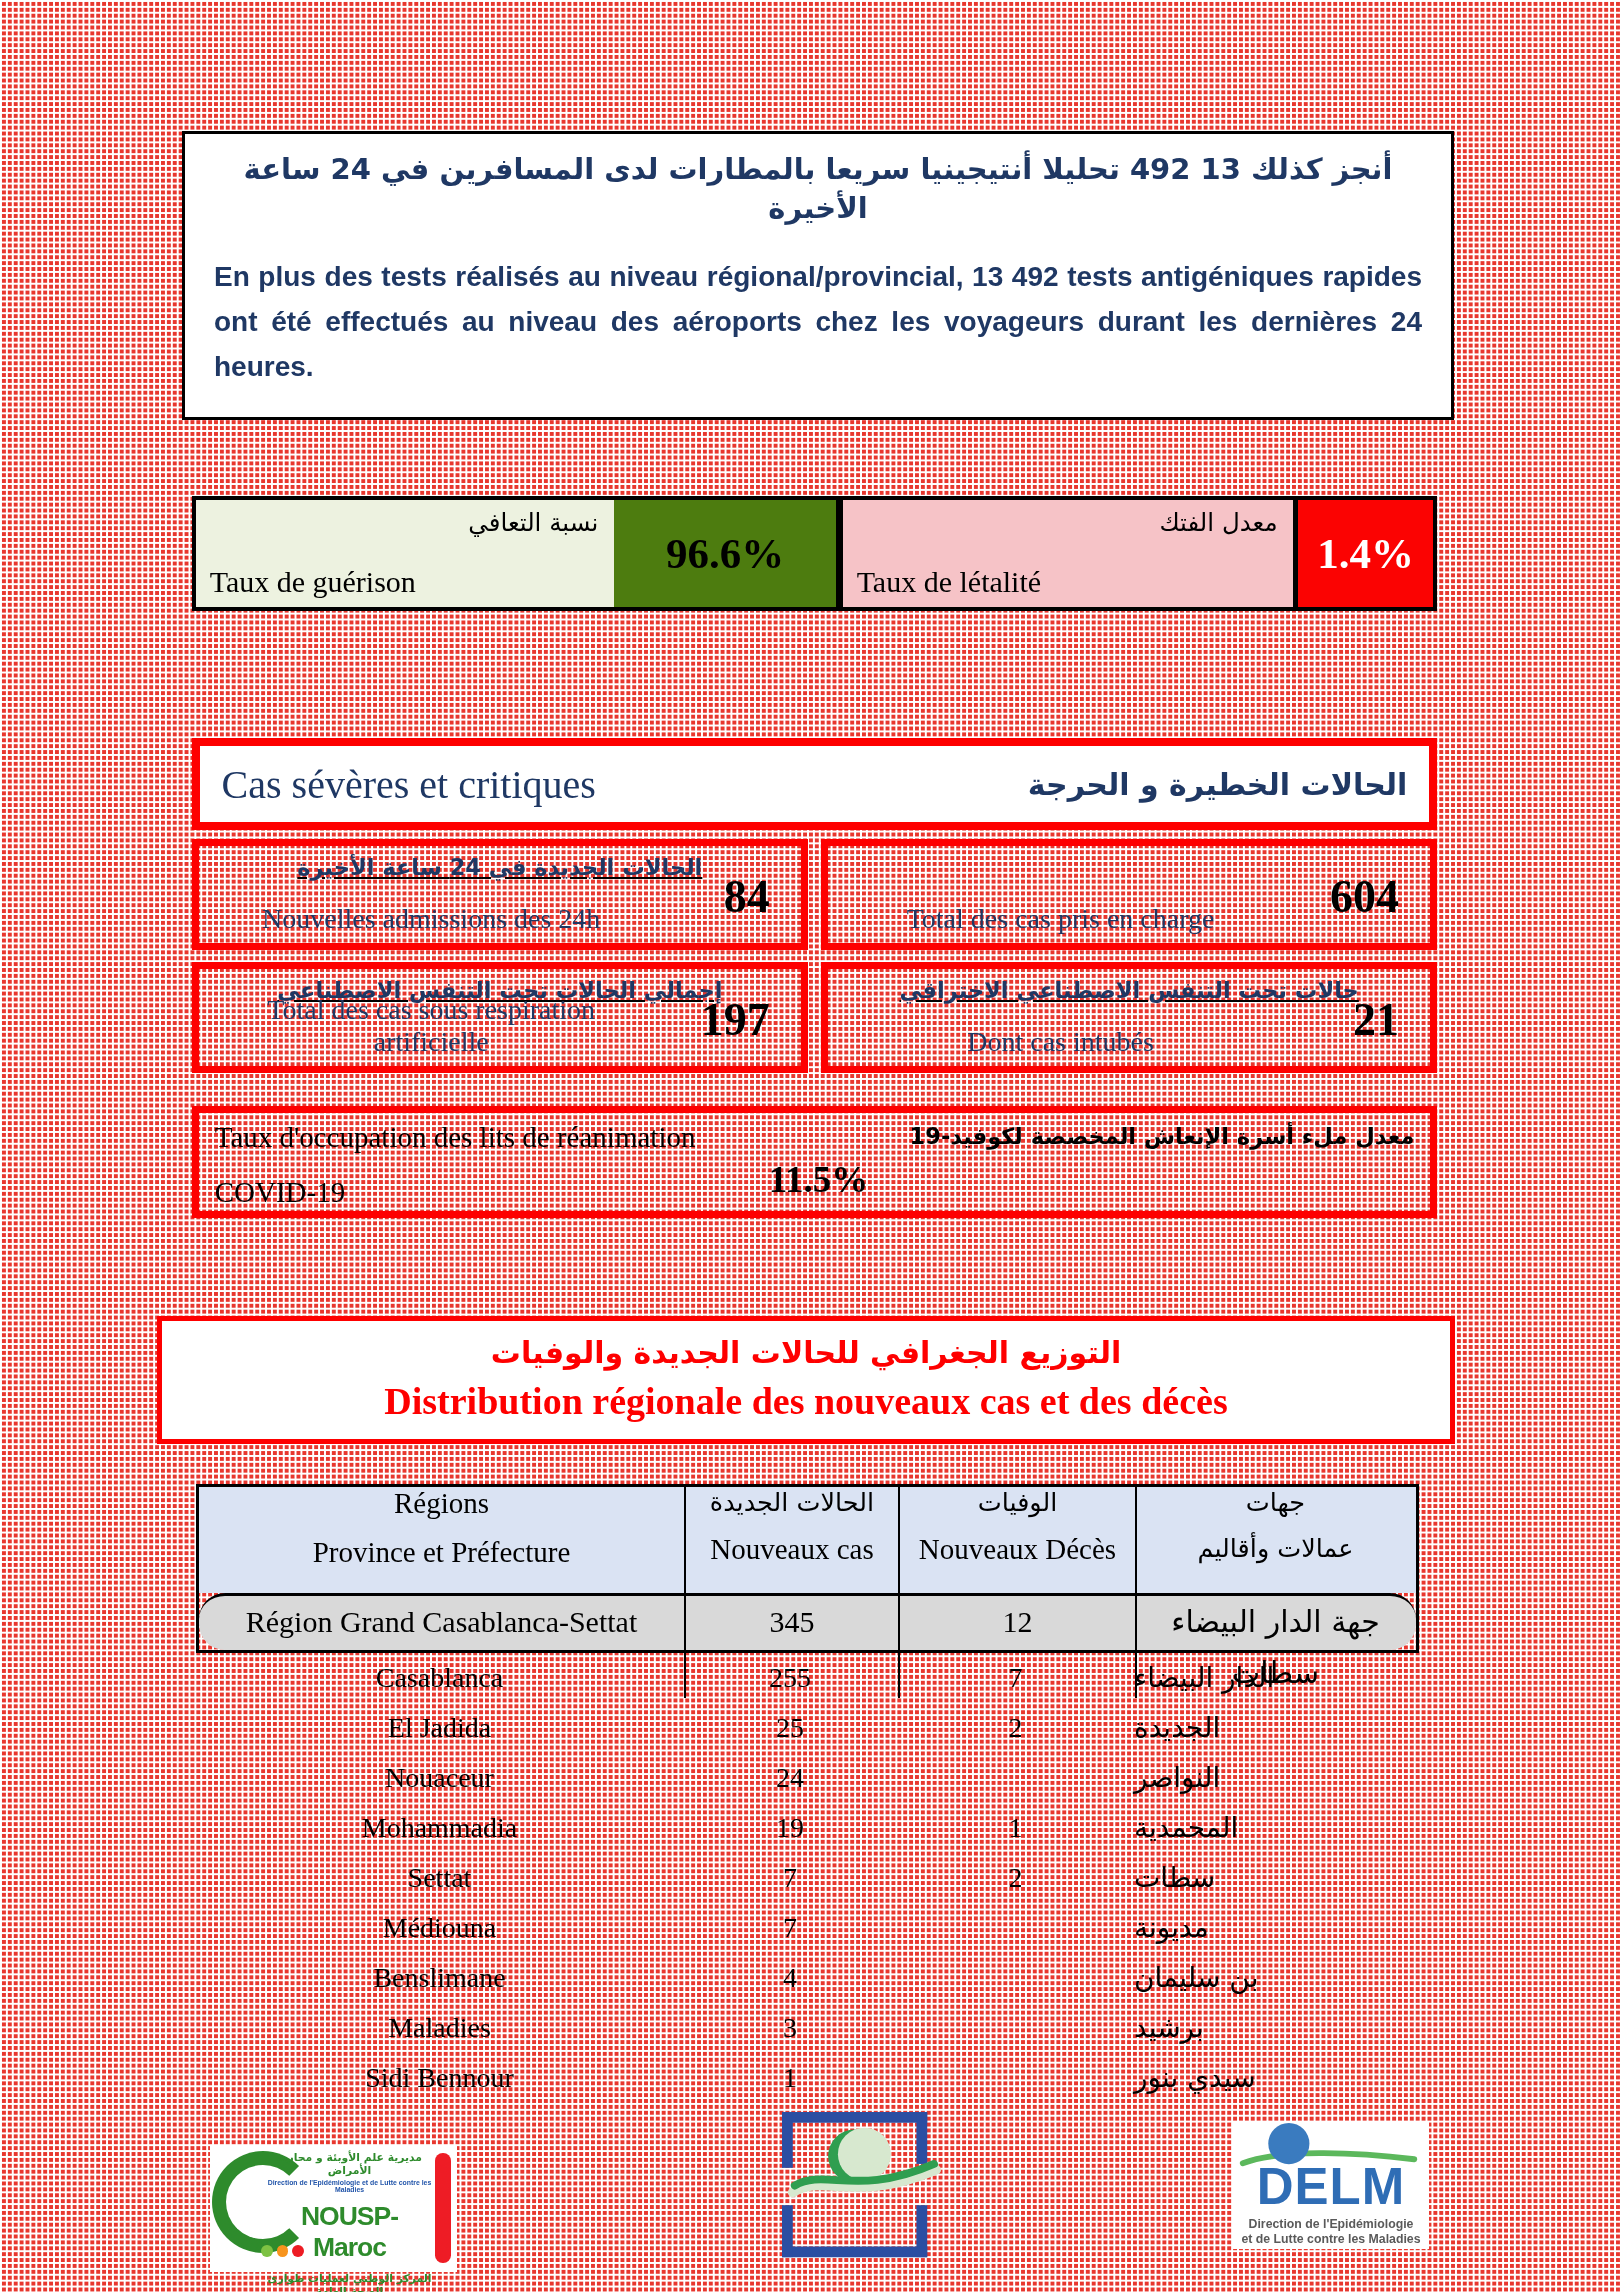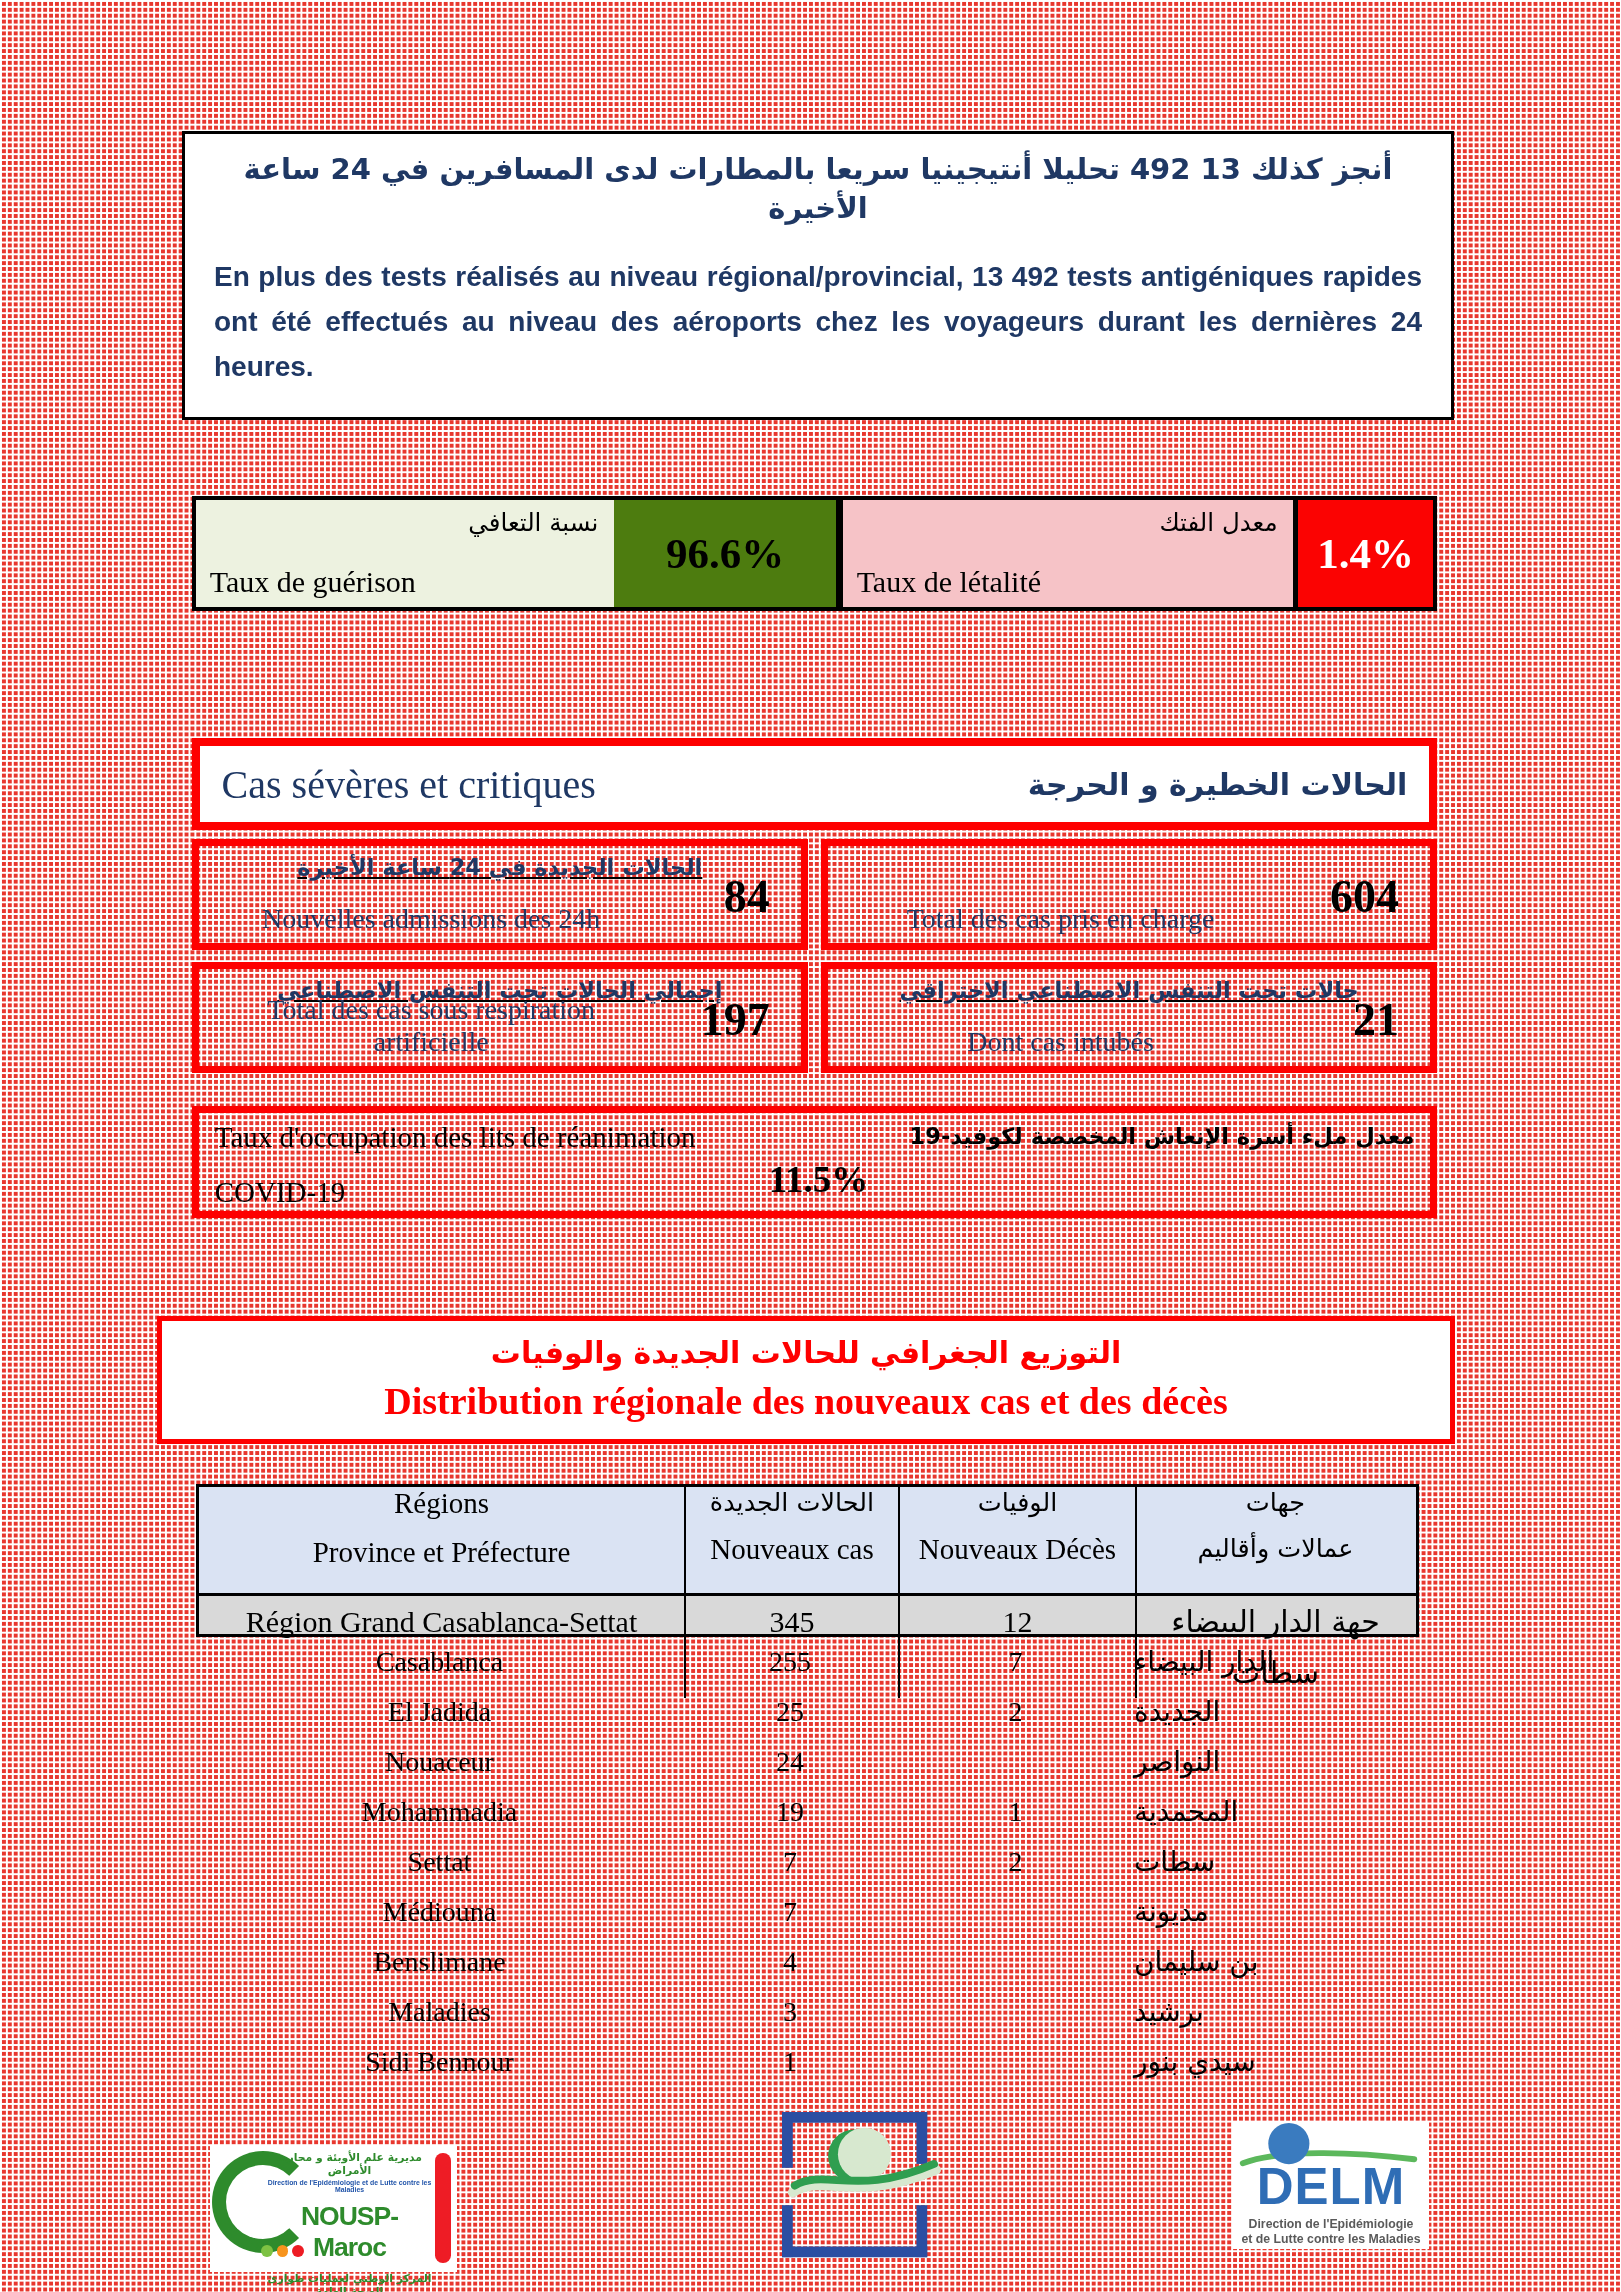--- a/index.html
+++ b/index.html
@@ -82,21 +82,21 @@
   
   .rtable { position:absolute; left:196px; top:1484px; width:1223px; }
   .table-box { border:3.9px solid #000; }
   .trow { display:grid; grid-template-columns:487px 214px 237px 277px; }
   .trow .c { border-right:2.9px solid #000; text-align:center; }
   .trow .c:last-child { border-right:none; }
   .thead { background:#dae3f3; height:106px; }
   .thead .c { padding-top:0; font-size:29px; }
   .thead .l2 { margin-top:15.7px; }
   .thead .h-ar { font-size:25.5px; }
-  .regionrow { background:#d9d9d9; border-top:3.9px solid #000; height:41px; }
+  .regionrow { background:#d9d9d9; border-top:3.9px solid #000; height:57px;border-radius:26px; }
   .regionrow .c { line-height:51px; font-size:30px; }
   .tbody .trow { height:50px; }
   .tbody .c { border-right:none; line-height:50px; font-size:28px; }
   .tbody .c4 { text-align:right; padding-right:9.8px; }
   .tbody .c4.ar-text { text-align:left; } 
 
   
   .nousp { position:absolute; left:210px; top:2145px; width:247px; height:127px;
            background:#fff; font-family:"Liberation Sans", sans-serif; }
   .nousp-arc { position:absolute; left:2px; top:5.9px; width:102px; height:102px;

